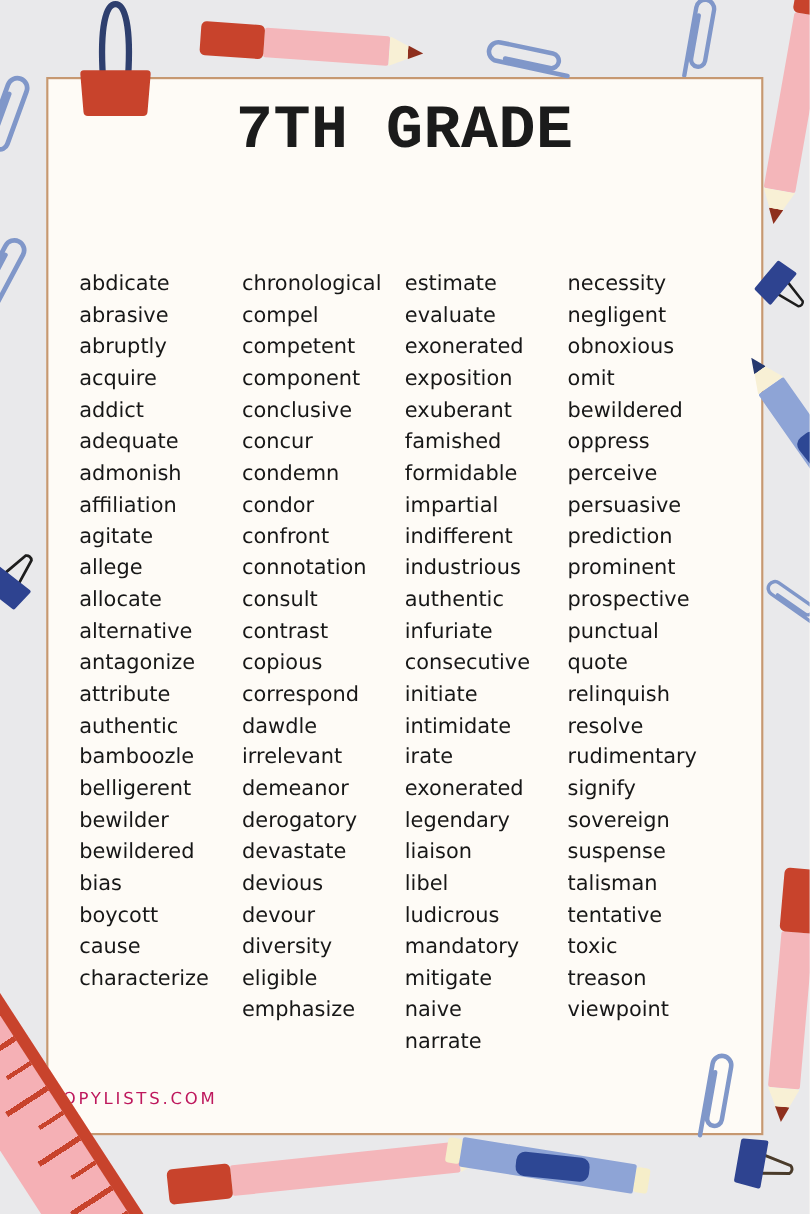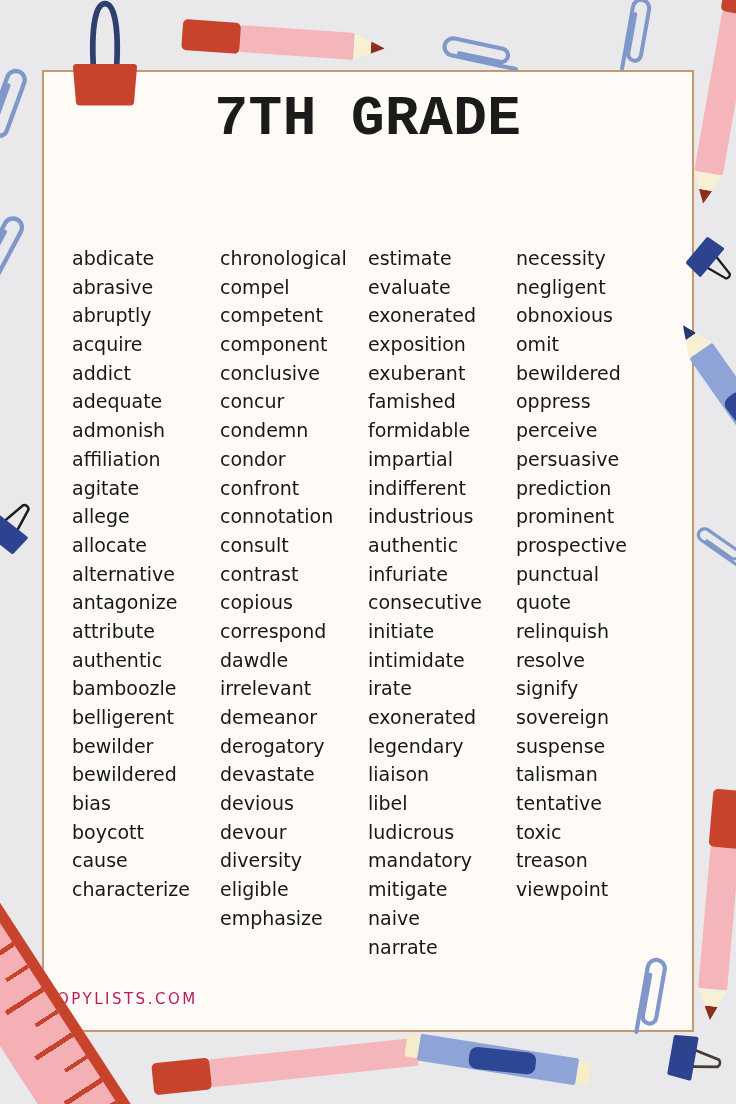--- a/index.html
+++ b/index.html
@@ -147,20 +147,21 @@
         <div class="word">oppress</div>
         <div class="word">perceive</div>
         <div class="word">persuasive</div>
         <div class="word">prediction</div>
         <div class="word">prominent</div>
         <div class="word">prospective</div>
         <div class="word">punctual</div>
         <div class="word">quote</div>
         <div class="word">relinquish</div>
         <div class="word">resolve</div>
+        <div class="word">rudimentary</div>
         <div class="word">signify</div>
         <div class="word">sovereign</div>
         <div class="word">suspense</div>
         <div class="word">talisman</div>
         <div class="word">tentative</div>
         <div class="word">toxic</div>
         <div class="word">treason</div>
         <div class="word">viewpoint</div>
       </div>
   </div>

